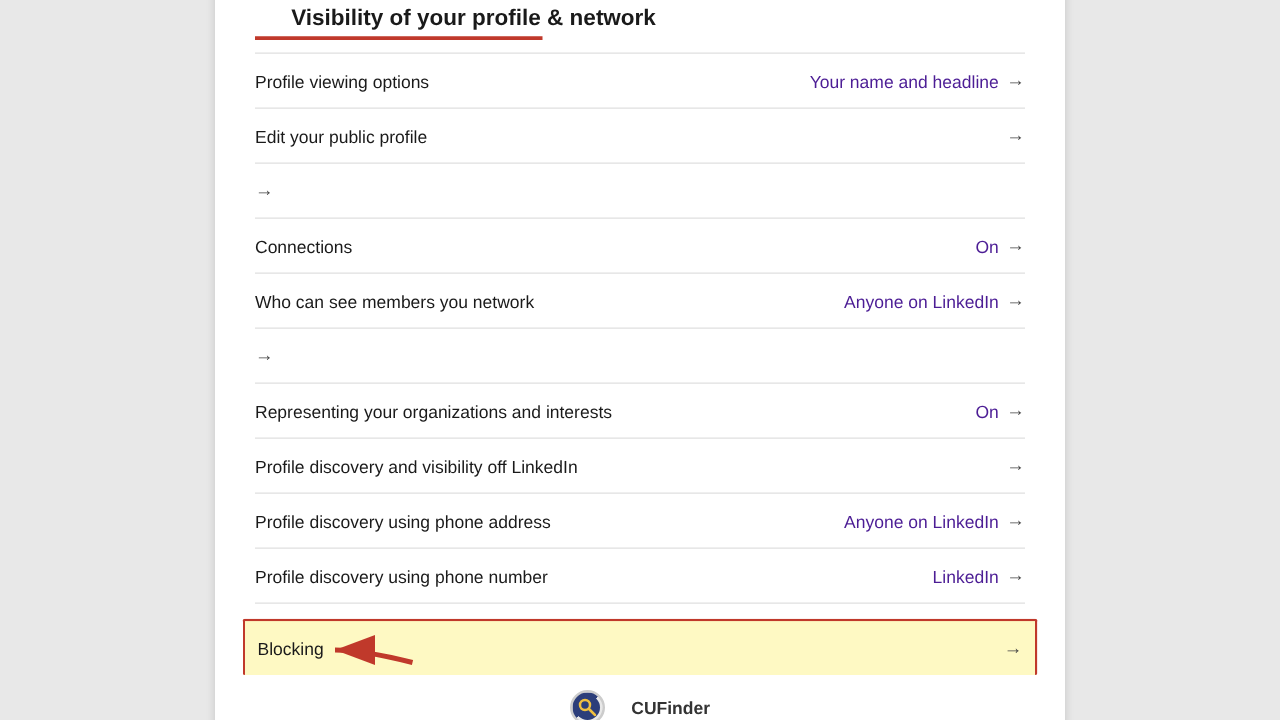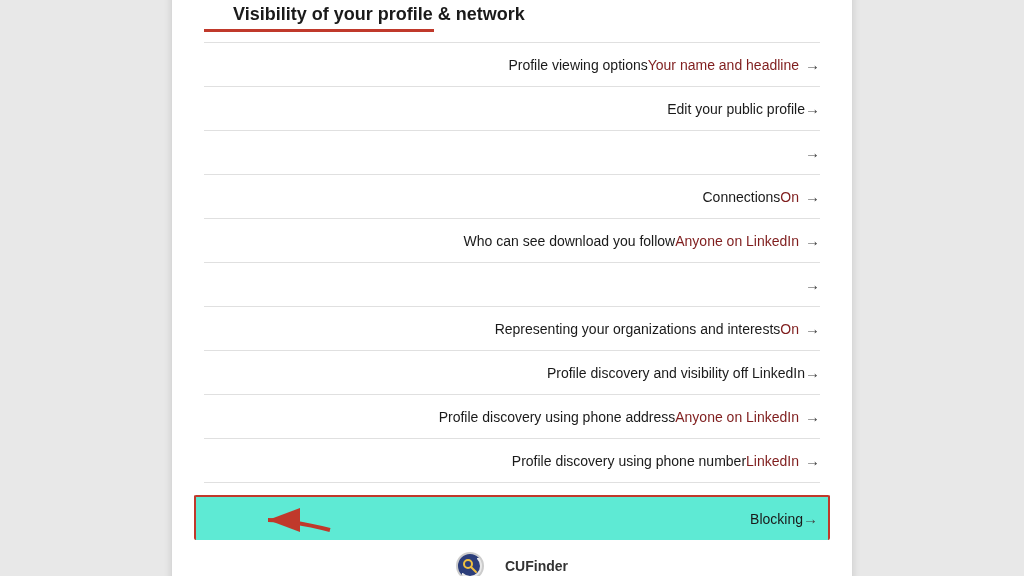--- a/index.html
+++ b/index.html
@@ -33,21 +33,21 @@
       height: 3px;
       background: #c0392b;
       margin-bottom: 10px;
     }
     .settings-list {
       border-top: 1px solid #e0e0e0;
     }
     .settings-item {
       display: flex;
       align-items: center;
-      justify-content: flex-end;
+      justify-content: space-between;
       padding: 13px 0;
       border-bottom: 1px solid #e0e0e0;
       cursor: pointer;
       position: relative;
     }
     .settings-item:last-child {
       border-bottom: none;
     }
     .item-label {
       font-size: 14px;
@@ -55,28 +55,28 @@
       font-weight: 400;
     }
     .item-right {
       display: flex;
       align-items: center;
       gap: 6px;
       flex-shrink: 0;
     }
     .item-value {
       font-size: 14px;
-      color: #7f1d1d;
+      color: #4c1d95;
     }
     .arrow-icon {
       font-size: 15px;
       color: #444;
     }
     .blocking-item {
-      background: #5eead4;
+      background: #fef9c3;
       border: 2.5px solid #c0392b;
       border-radius: 2px;
       padding: 13px 10px;
       margin: 12px -10px;
     }
     
     .cufinder-badge {
       display: flex;
       align-items: center;
       justify-content: center;
@@ -131,21 +131,21 @@
         </div>
       </div>
       <div class="settings-item">
         <span class="item-label">Connections</span>
         <div class="item-right">
           <span class="item-value">On</span>
           <span class="arrow-icon">→</span>
         </div>
       </div>
       <div class="settings-item">
-        <span class="item-label">Who can see download you follow</span>
+        <span class="item-label">Who can see members you network</span>
         <div class="item-right">
           <span class="item-value">Anyone on LinkedIn</span>
           <span class="arrow-icon">→</span>
         </div>
       </div>
       <div class="settings-item">
         <div class="item-right">
           <span class="arrow-icon">→</span>
         </div>
       </div>

